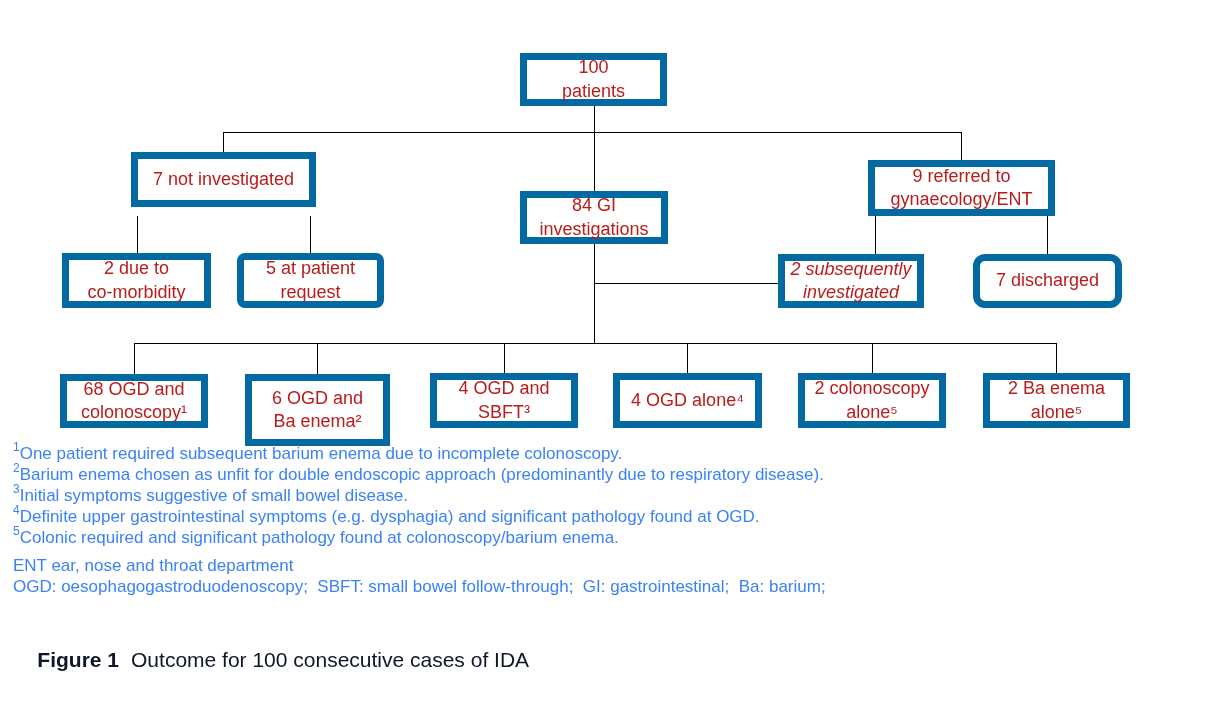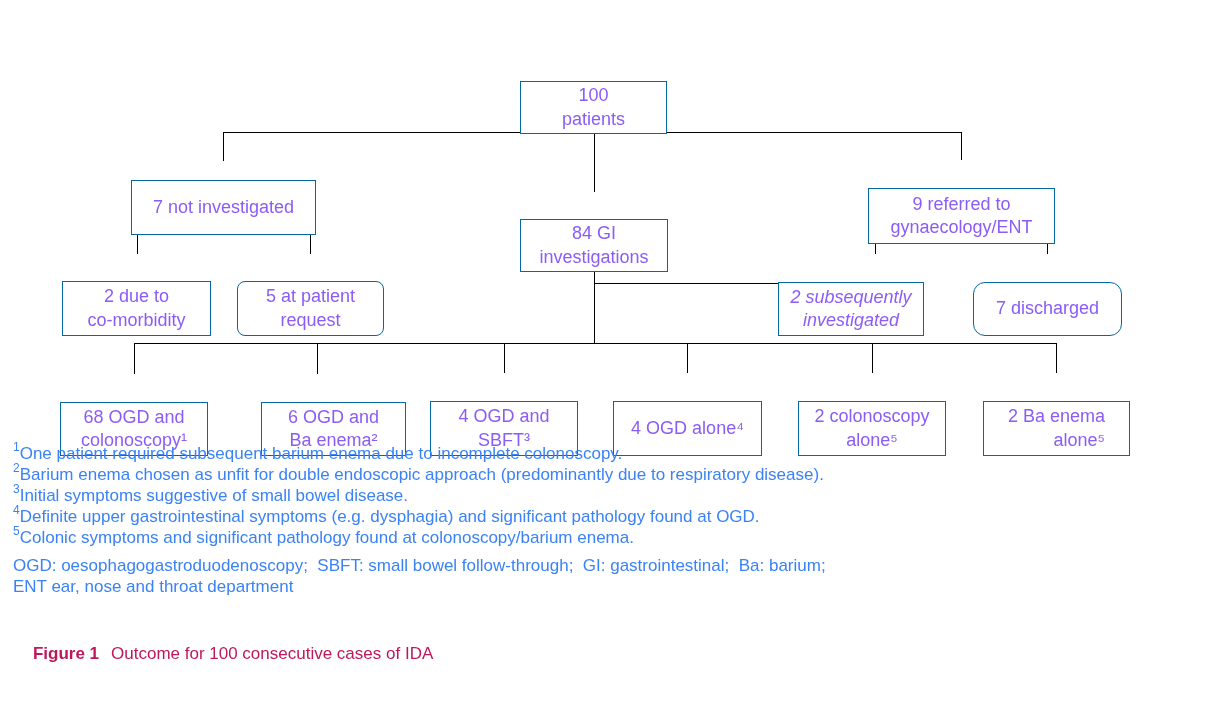--- a/index.html
+++ b/index.html
@@ -14,31 +14,30 @@
   }
   #figure-panel {
     position: relative;
     width: 1214px;
     height: 710px;
     background: #ffffff;
   }
   .node {
     position: absolute;
     box-sizing: border-box;
-    border: 1px solid #0369a1;
+    border: 7px solid #0369a1;
     background: #ffffff;
     display: flex;
     align-items: center;
     justify-content: center;
     text-align: center;
     white-space: pre-line;
     font-size: 18px;
     line-height: 1.28;
-    color: #8b5cf6;
-    margin-top: 28px;
+    color: #b91c1c;
   }
   .h-line {
     position: absolute;
     height: 1px;
     background: #000000;
   }
   .v-line {
     position: absolute;
     width: 1px;
     background: #000000;
@@ -67,22 +66,22 @@
   }
   .abbrev-line {
     height: 21px;
     line-height: 21px;
     white-space: pre-wrap;
   }
   #figure-caption {
     position: absolute;
     left: 14px;
     top: 624px;
-    font-size: 17px;
-    color: #be185d;
+    font-size: 21px;
+    color: #0f172a;
     white-space: pre;
   }
   #figure-caption .cap-label {
     font-weight: bold;
     margin-right: 12px;
   }
 </style>
 </head>
 <body>
 
@@ -128,43 +127,43 @@
 request</div>
 
   <div class="node" style="left:778px; top:254px; width:146px; height:54px;font-style:italic;">2 subsequently
 investigated</div>
 
   <div class="node" style="left:973px; top:254px; width:149px; height:54px;border-radius:12px;">7 discharged</div>
 
   <div class="node" style="left:60px; top:374px; width:148px; height:54px;">68 OGD and
 colonoscopy¹</div>
 
-  <div class="node" style="left:261px; top:374px; width:145px; height:54px;">6 OGD and
+  <div class="node" style="left:245px; top:374px; width:145px; height:72px;">6 OGD and
 Ba enema²</div>
 
   <div class="node" style="left:430px; top:373px; width:148px; height:55px;">4 OGD and
 SBFT³</div>
 
   <div class="node" style="left:613px; top:373px; width:149px; height:55px;">4 OGD alone⁴</div>
 
   <div class="node" style="left:798px; top:373px; width:148px; height:55px;">2 colonoscopy
 alone⁵</div>
 
-  <div class="node" style="left:983px; top:373px; width:147px; height:55px;text-align:right;">2 Ba enema
+  <div class="node" style="left:983px; top:373px; width:147px; height:55px;">2 Ba enema
 alone⁵</div>
 
   <div id="notes">
     <div class="footnote"><sup>1</sup><span>One patient required subsequent barium enema due to incomplete colonoscopy.</span></div>
     <div class="footnote"><sup>2</sup><span>Barium enema chosen as unfit for double endoscopic approach (predominantly due to respiratory disease).</span></div>
     <div class="footnote"><sup>3</sup><span>Initial symptoms suggestive of small bowel disease.</span></div>
     <div class="footnote"><sup>4</sup><span>Definite upper gastrointestinal symptoms (e.g. dysphagia) and significant pathology found at OGD.</span></div>
-    <div class="footnote"><sup>5</sup><span>Colonic symptoms and significant pathology found at colonoscopy/barium enema.</span></div>
+    <div class="footnote"><sup>5</sup><span>Colonic required and significant pathology found at colonoscopy/barium enema.</span></div>
     <div id="abbreviations">
+      <div class="abbrev-line">ENT ear, nose and throat department</div>
       <div class="abbrev-line">OGD: oesophagogastroduodenoscopy;  SBFT: small bowel follow-through;  GI: gastrointestinal;  Ba: barium;</div>
-      <div class="abbrev-line">ENT ear, nose and throat department</div>
     </div>
   </div>
 
   <div id="figure-caption">
     <span class="cap-label">Figure 1</span><span>Outcome for 100 consecutive cases of IDA</span>
   </div>
 
 </div>
 
 </body></html>

